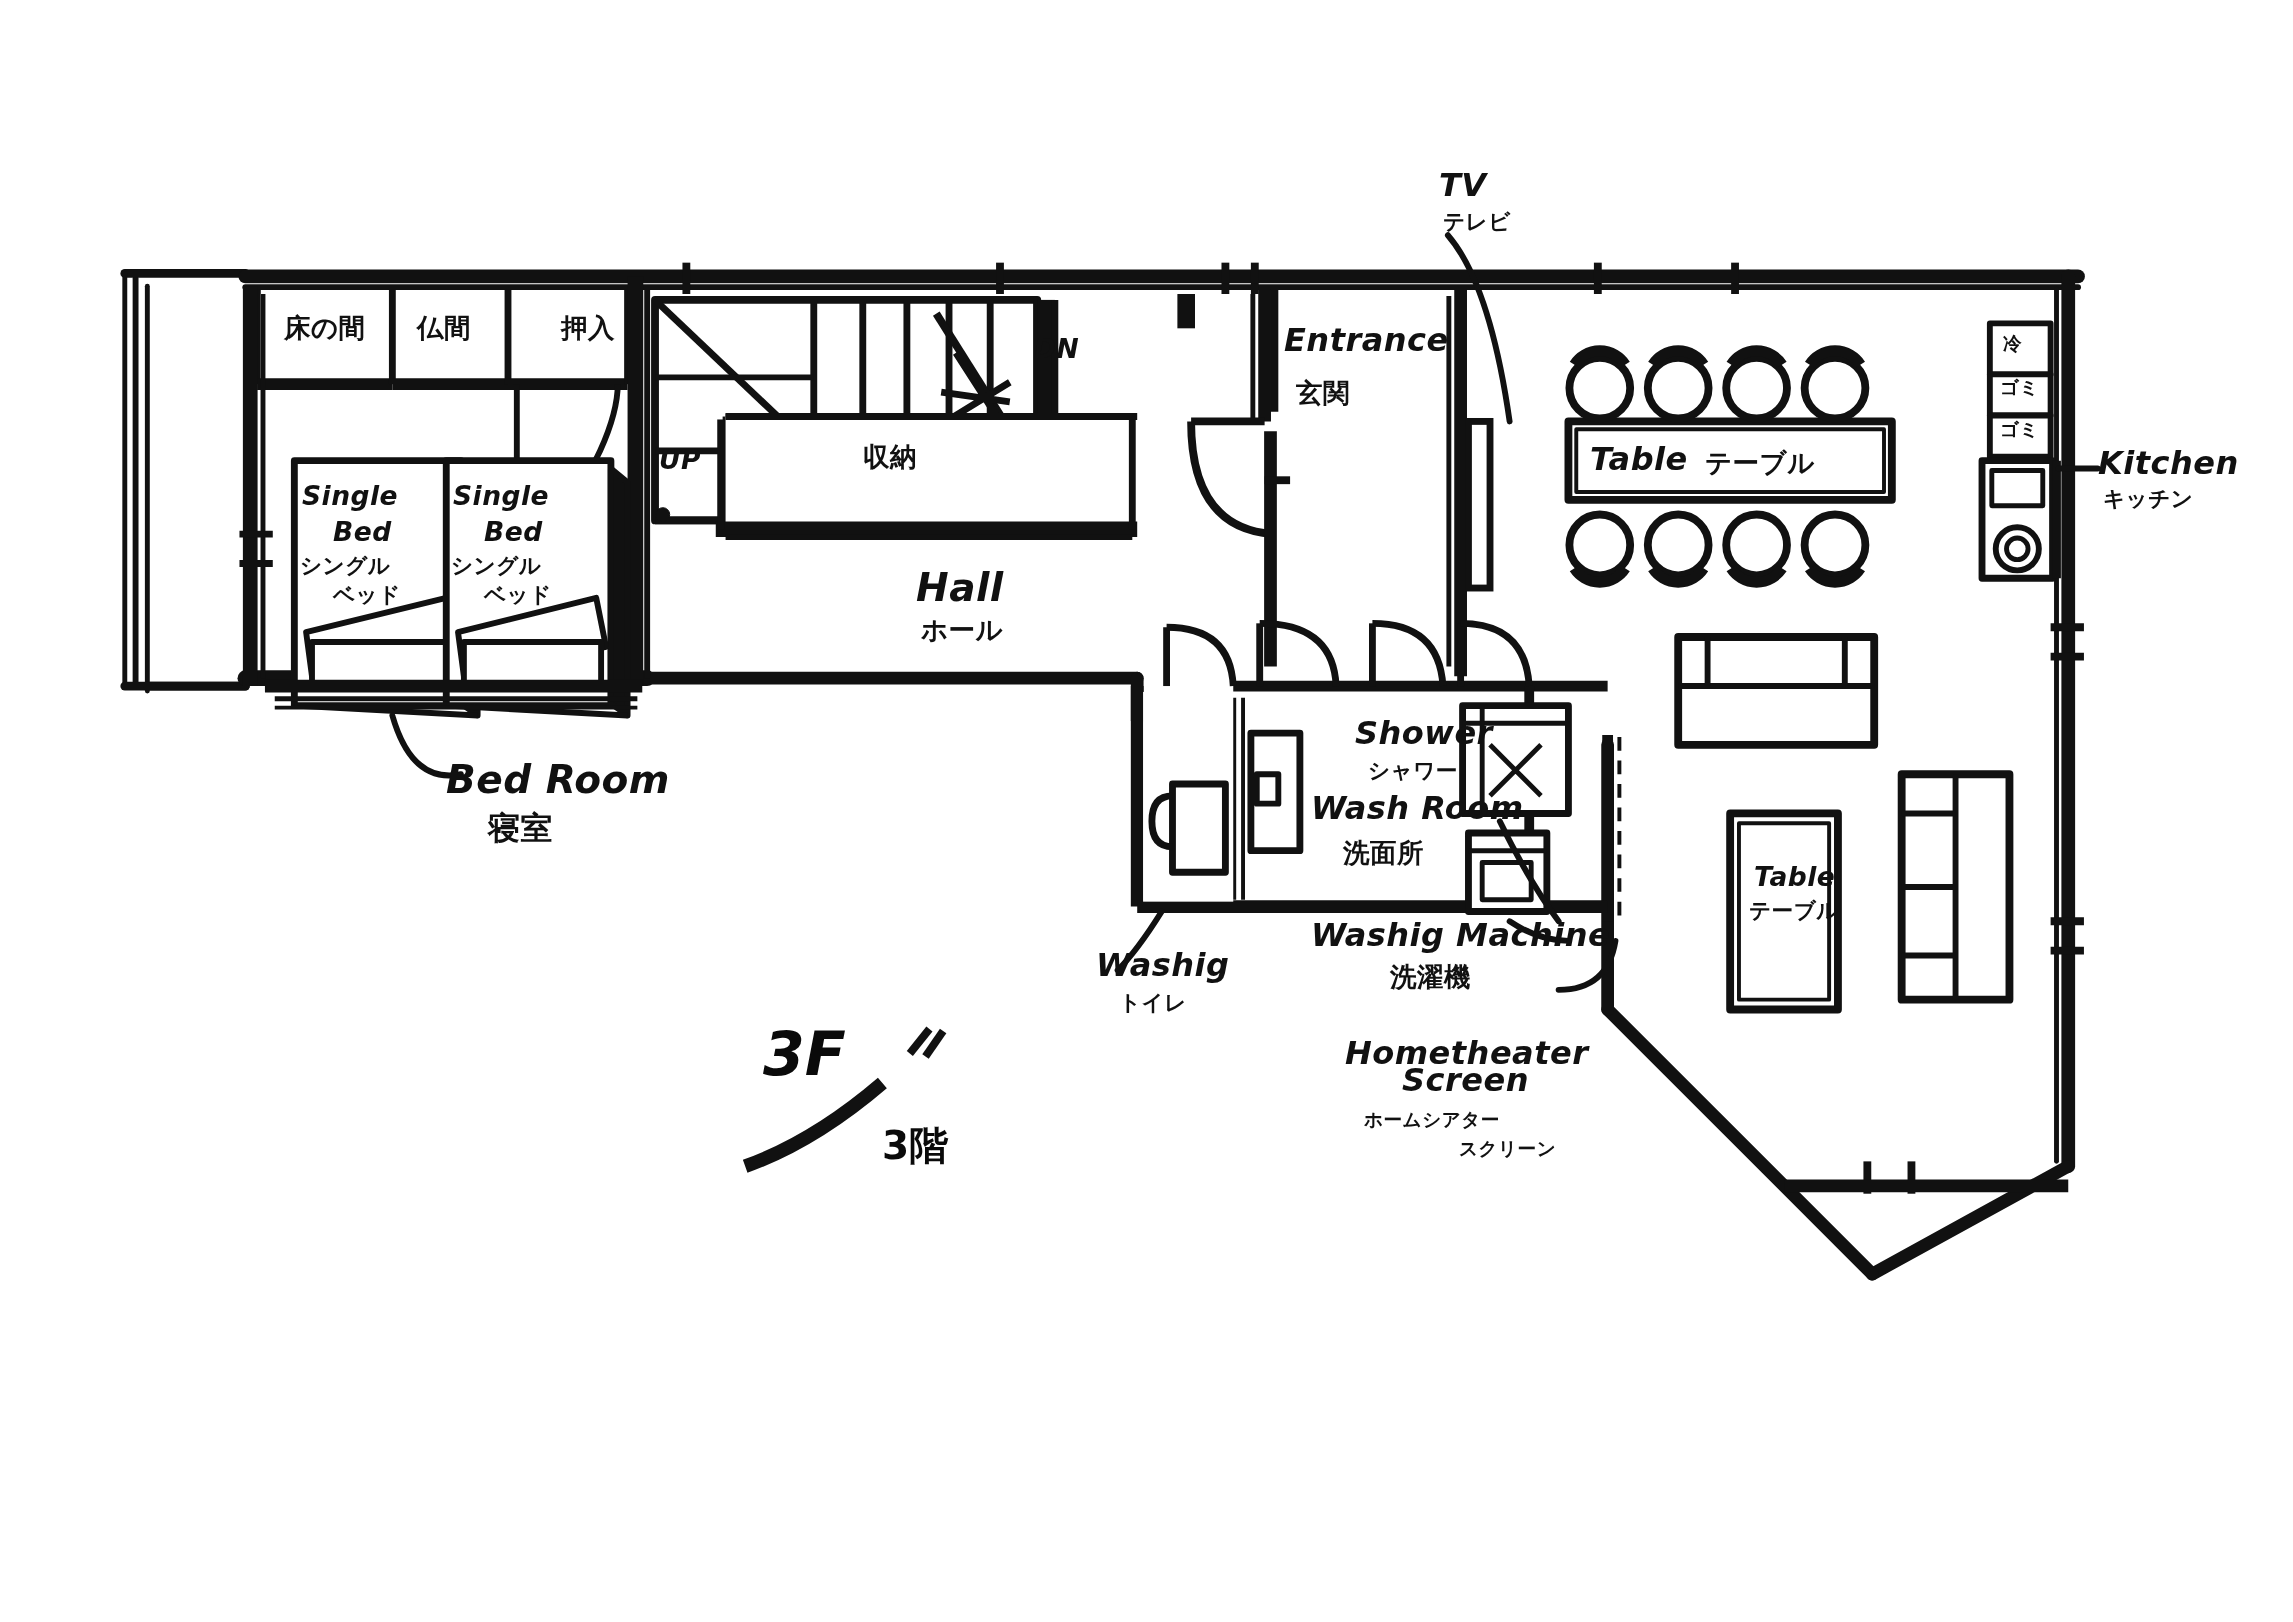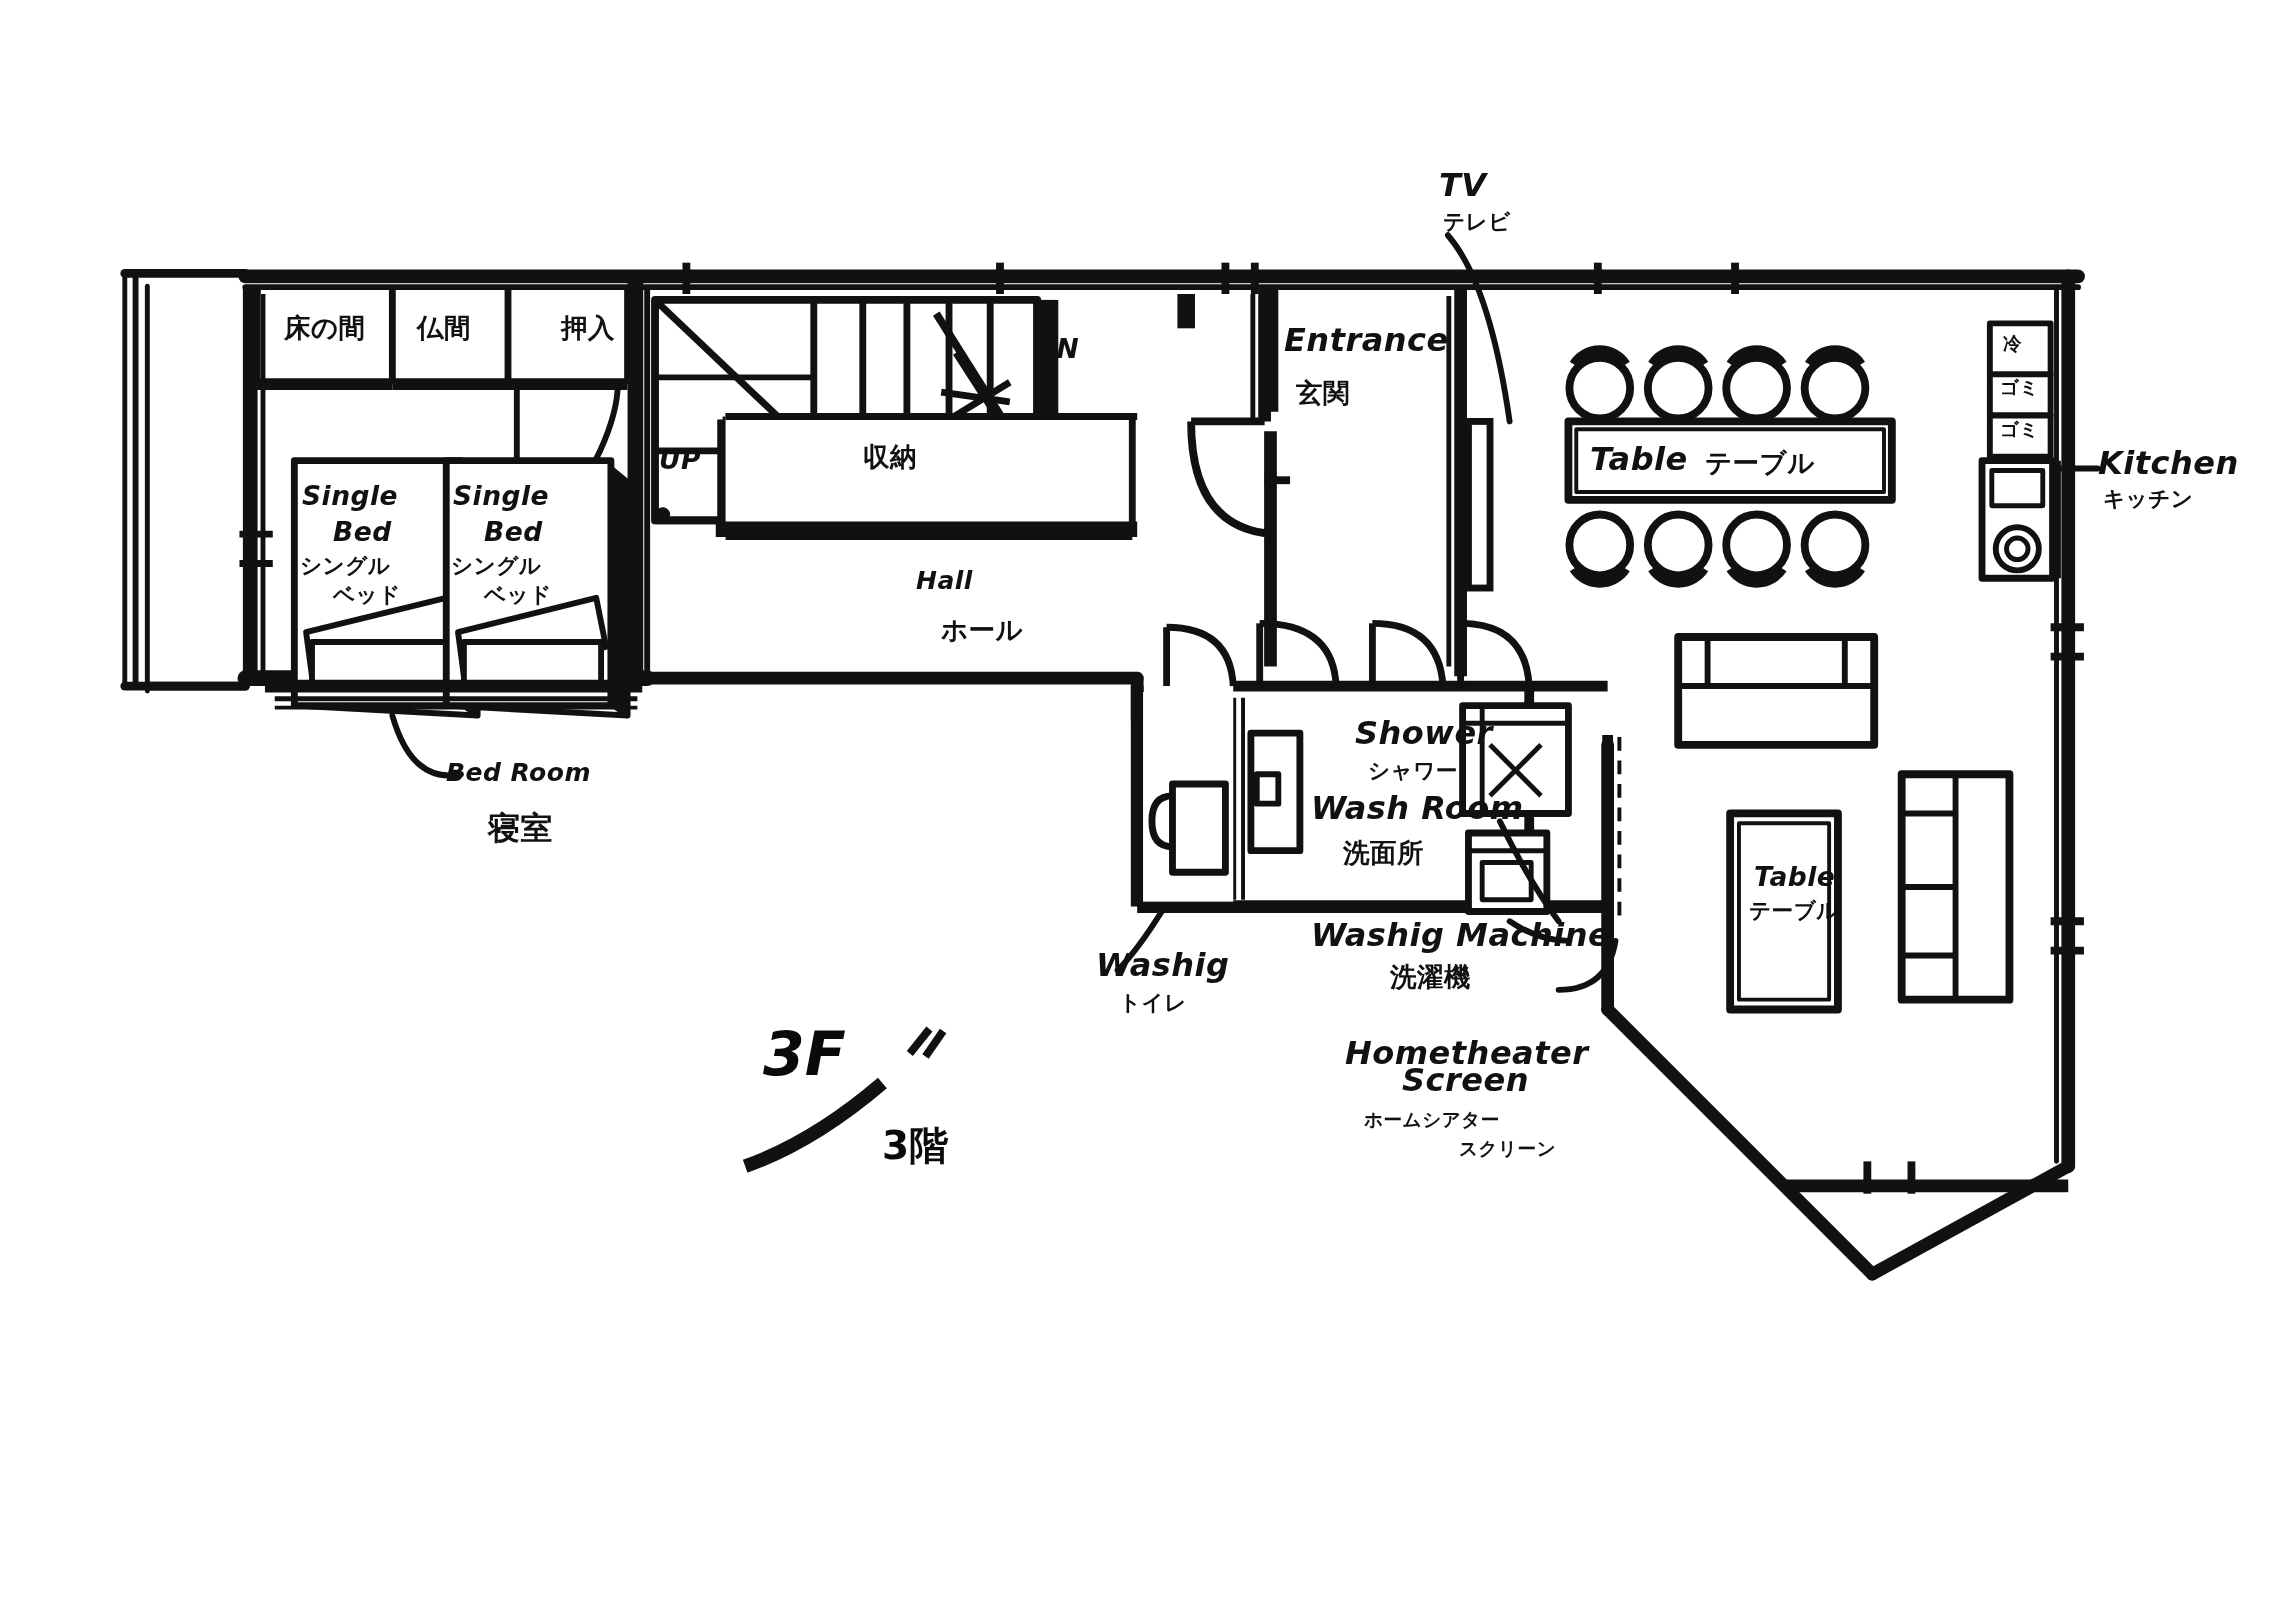--- a/index.html
+++ b/index.html
@@ -8,21 +8,21 @@
   #stage{position:absolute;left:0;top:0;width:2294px;height:1622px;}
   svg#plan{position:absolute;left:0;top:0;width:2294px;height:1622px;}
   .lbl{position:absolute;white-space:pre;line-height:1.05;color:#111;
        font-weight:700;letter-spacing:0.5px;}
   .en{font-family:"DejaVu Sans","Liberation Sans",sans-serif;font-style:italic;}
   .jp{font-family:"DejaVu Sans","Liberation Sans",sans-serif;font-weight:700;}
   .tiny{font-size:18.6px;}
   .sm{font-size:21.6px;}
   .md{font-size:26.5px;}
   .lg{font-size:32px;}
-  .xl{font-size:25px;}
+  .xl{font-size:39px;}
   .floor{position:absolute;}
   .floor .f1{font-size:60px;font-weight:700;font-style:italic;}
   .floor .f2{font-size:39px;font-weight:700;}
 </style>
 </head>
 <body>
 
 <div id="stage">
 
   <svg id="plan" viewBox="0 0 2340 1655">
@@ -315,21 +315,21 @@
 
   <div class="lbl en md" style="left:453px;top:482px;">Single</div>
   <div class="lbl en md" style="left:484px;top:518px;">Bed</div>
   <div class="lbl jp sm" style="left:451px;top:555px;">シングル</div>
   <div class="lbl jp sm" style="left:484px;top:584px;">ベッド</div>
 
   <div class="lbl en xl" style="left:446px;top:760px;">Bed Room</div>
   <div class="lbl jp lg" style="left:488px;top:812px;">寝室</div>
 
   <div class="lbl en xl" style="left:916px;top:568px;">Hall</div>
-  <div class="lbl jp md" style="left:941px;top:616px;">ホール</div>
+  <div class="lbl jp md" style="left:921px;top:616px;">ホール</div>
 
   <div class="lbl jp md" style="left:863px;top:443px;">収納</div>
 
   <div class="lbl en md" style="left:659px;top:446px;">UP</div>
   <div class="lbl en md" style="left:1034px;top:335px;font-style:italic;">DN</div>
 
   <div class="lbl en lg" style="left:1284px;top:324px;">Entrance</div>
   <div class="lbl jp md" style="left:1296px;top:382px;font-family:Liberation Mono, monospace;">玄関</div>
 
   <div class="lbl en lg" style="left:1439px;top:169px;">TV</div>

